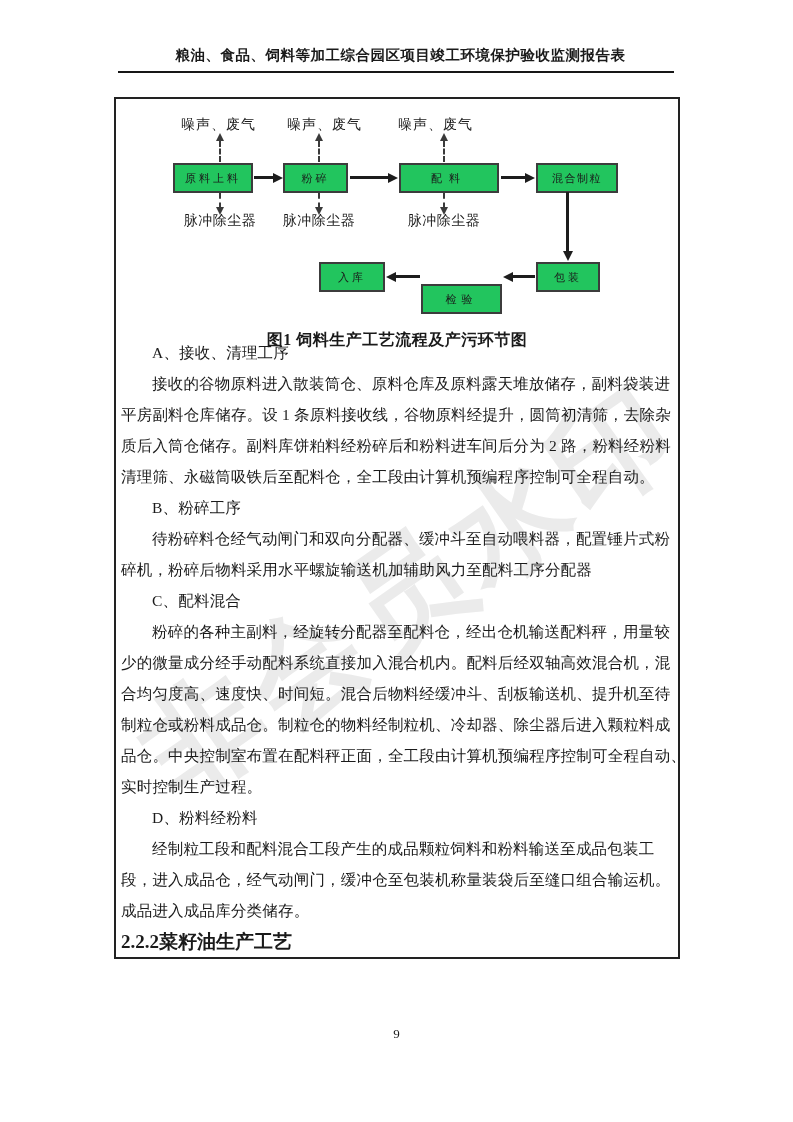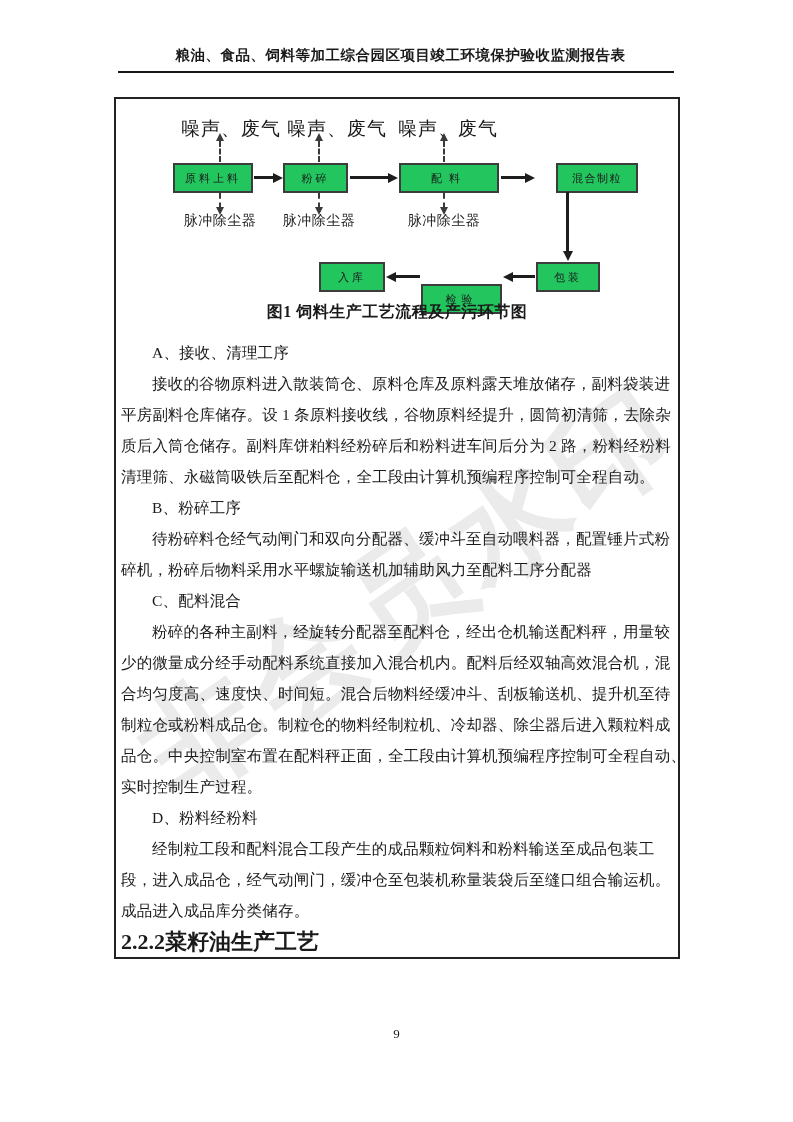--- a/index.html
+++ b/index.html
@@ -23,43 +23,43 @@
   }
   
   .doc-title{
     position:absolute;top:46px;left:4px;width:793px;
     text-align:center;font-size:14.5px;font-weight:600;letter-spacing:.5px;
   }
   .header-rule{position:absolute;left:118px;top:71px;width:556px;height:2px;background:#161616;}
   
   .main-box{position:absolute;left:114px;top:97px;width:562px;height:858px;border:2px solid #222;}
   
-  .flabel{position:absolute;font-size:19px;letter-spacing:1px;text-align:right;white-space:nowrap;}
+  .flabel{position:absolute;font-size:14px;letter-spacing:1px;text-align:left;white-space:nowrap;}
   .dustlabel{position:absolute;font-size:14px;text-align:center;white-space:nowrap;letter-spacing:.5px;}
   .fbox{
     position:absolute;height:26px;border:2px solid #3c3c3c;
     display:flex;align-items:center;justify-content:center;
     font-size:11px;letter-spacing:3px;background:#22c55e;white-space:nowrap;
   }
   .dash-v{position:absolute;width:0;border-left:2px dashed #3a3a3a;}
   .ah-up{position:absolute;width:0;height:0;border-left:4px solid transparent;border-right:4px solid transparent;border-bottom:8px solid #3a3a3a;}
   .ah-down{position:absolute;width:0;height:0;border-left:4px solid transparent;border-right:4px solid transparent;border-top:8px solid #3a3a3a;}
   .shaft-h{position:absolute;height:3px;background:#1d1d1d;}
   .shaft-v{position:absolute;width:3px;background:#1d1d1d;}
   .ah-right{position:absolute;width:0;height:0;border-top:5px solid transparent;border-bottom:5px solid transparent;border-left:10px solid #1d1d1d;}
   .ah-left{position:absolute;width:0;height:0;border-top:5px solid transparent;border-bottom:5px solid transparent;border-right:10px solid #1d1d1d;}
   .fig-caption{
-    position:absolute;left:114px;top:302px;width:566px;text-align:center;
+    position:absolute;left:114px;top:330px;width:566px;text-align:center;
     font-size:16px;font-weight:700;letter-spacing:.5px;
   }
   
   .body-text{position:absolute;left:121px;top:337px;width:556px;}
   .line{height:31px;line-height:31px;font-size:15.5px;white-space:nowrap;letter-spacing:.2px;}
   .line.indent{padding-left:31px;}
-  .line.bold-heading{font-weight:700;font-size:22px;letter-spacing:0;}
+  .line.bold-heading{font-weight:700;font-size:19px;letter-spacing:0;}
   .page-num{position:absolute;left:0;top:1026px;width:793px;text-align:center;font-size:13px;}
 </style>
 </head>
 <body>
 
 <div class="page">
 
   <div class="watermark">非会员水印</div>
 
   <div class="layer">
@@ -76,21 +76,21 @@
     <div class="ah-up" style="left:216px;top:133px;"></div>
     <div class="dash-v" style="left:219px;top:141px;height:21px;"></div>
     <div class="ah-up" style="left:315px;top:133px;"></div>
     <div class="dash-v" style="left:318px;top:141px;height:21px;"></div>
     <div class="ah-up" style="left:440px;top:133px;"></div>
     <div class="dash-v" style="left:443px;top:141px;height:21px;"></div>
 
     <div class="fbox" style="left:173px;top:163px;width:76px;">原料上料</div>
     <div class="fbox" style="left:283px;top:163px;width:61px;">粉碎</div>
     <div class="fbox" style="left:399px;top:163px;width:96px;letter-spacing:7px;">配料</div>
-    <div class="fbox" style="left:536px;top:163px;width:78px;letter-spacing:1.5px;margin-left:20px;">混合制粒</div>
+    <div class="fbox" style="left:536px;top:163px;width:78px;letter-spacing:1.5px;">混合制粒</div>
 
     <div class="shaft-h" style="left:254px;top:176px;width:20px;"></div>
     <div class="ah-right" style="left:273px;top:172.5px;"></div>
     <div class="shaft-h" style="left:350px;top:176px;width:39px;"></div>
     <div class="ah-right" style="left:388px;top:172.5px;"></div>
     <div class="shaft-h" style="left:501px;top:176px;width:25px;"></div>
     <div class="ah-right" style="left:525px;top:172.5px;"></div>
 
     <div class="dash-v" style="left:219px;top:193px;height:15px;"></div>
     <div class="ah-down" style="left:216px;top:207px;"></div>

